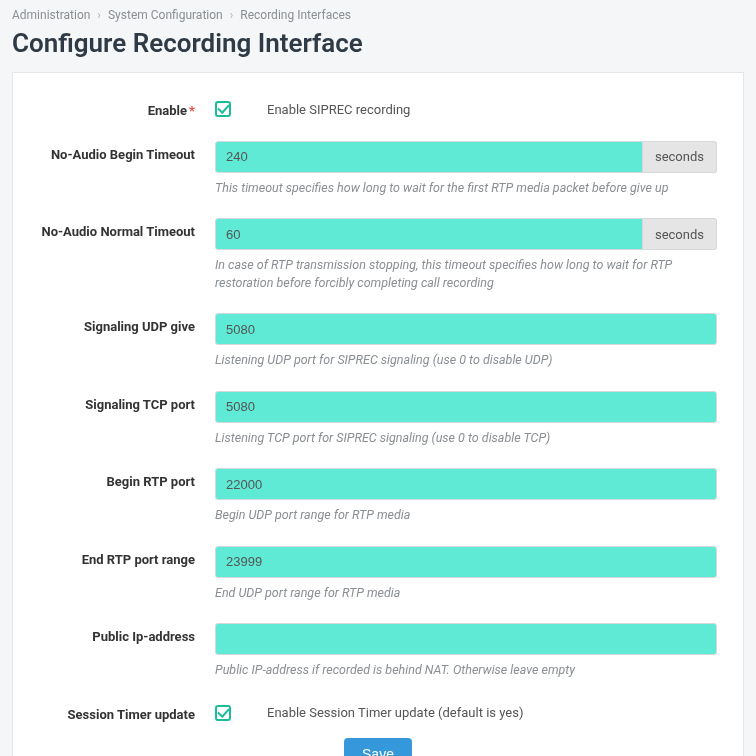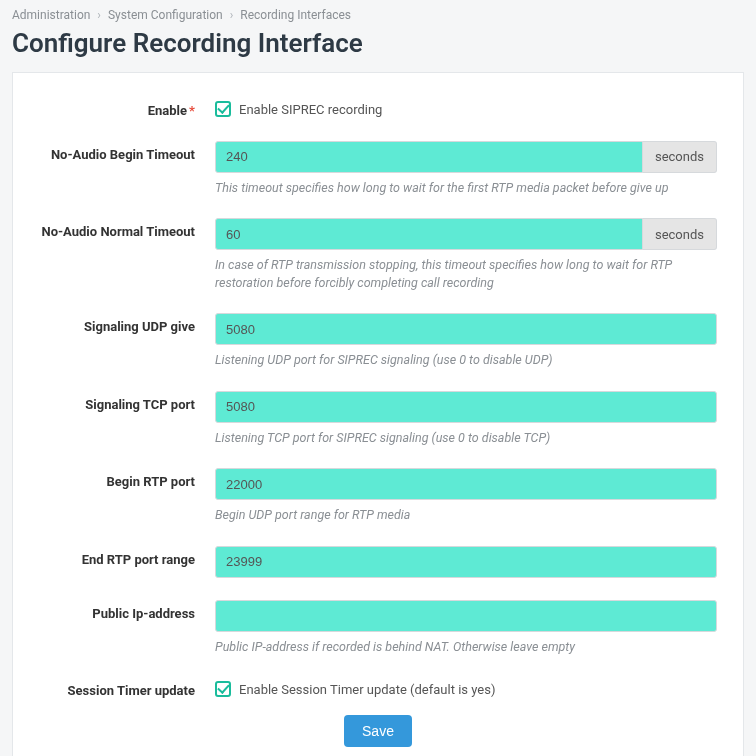--- a/index.html
+++ b/index.html
@@ -99,20 +99,21 @@
   font-size: 12.5px;
   color: #8a8f94;
   margin-top: 6px;
   line-height: 1.4;
   font-style: italic;
 }
 .checkbox-wrap {
   display: flex;
   align-items: center;
   padding-top: 4px;
+  gap: 28px;
 }
 .checkbox-box {
   width: 16px;
   height: 16px;
   border: 2px solid #1abc9c;
   border-radius: 3px;
   margin-right: 8px;
   position: relative;
   flex-shrink: 0;
   background: #fff;
@@ -218,20 +219,21 @@
     <div class="form-field">
       <input class="form-control" type="text" value="22000" style="">
       <div class="help-text">Begin UDP port range for RTP media</div>
     </div>
   </div>
 
   <div class="form-row">
     <div class="form-label">End RTP port range</div>
     <div class="form-field">
       <input class="form-control" type="text" value="23999" style="">
+      <div class="help-text">End UDP port range for RTP media</div>
     </div>
   </div>
 
   <div class="form-row">
     <div class="form-label">Public Ip-address</div>
     <div class="form-field">
       <input class="form-control" type="text" value="" style="">
       <div class="help-text">Public IP-address if recorded is behind NAT. Otherwise leave empty</div>
     </div>
   </div>

